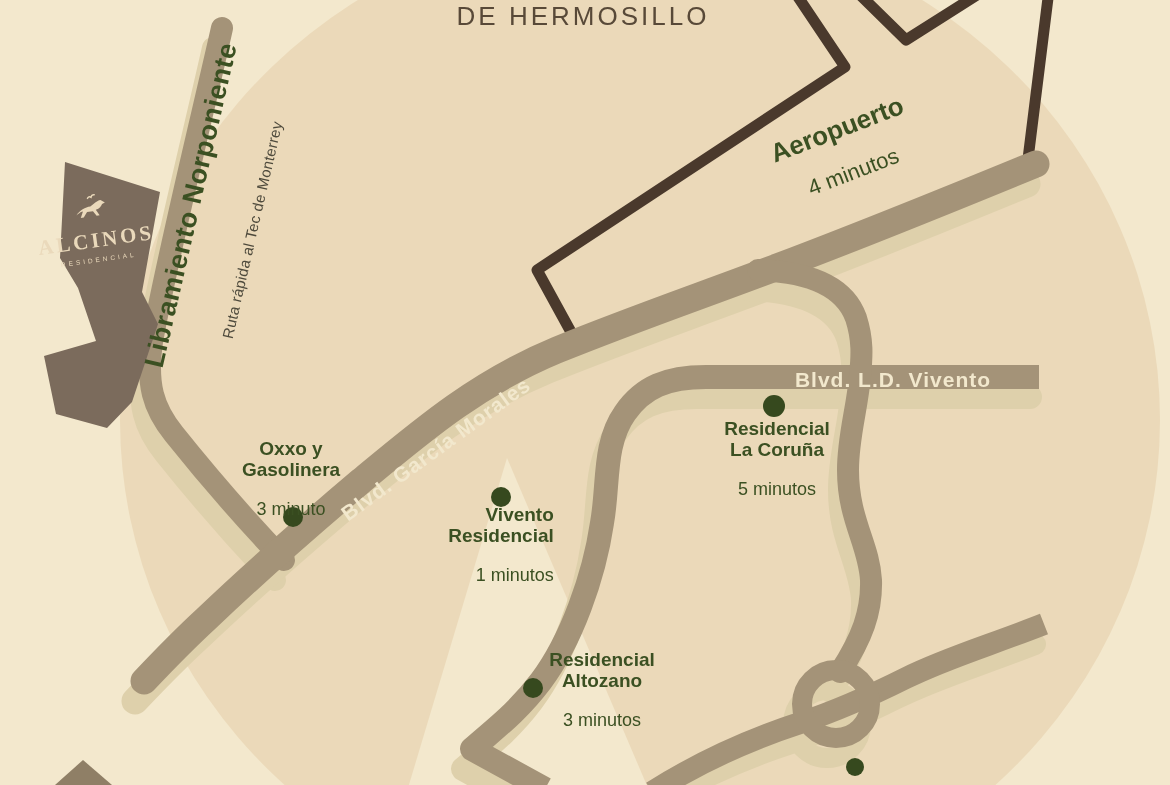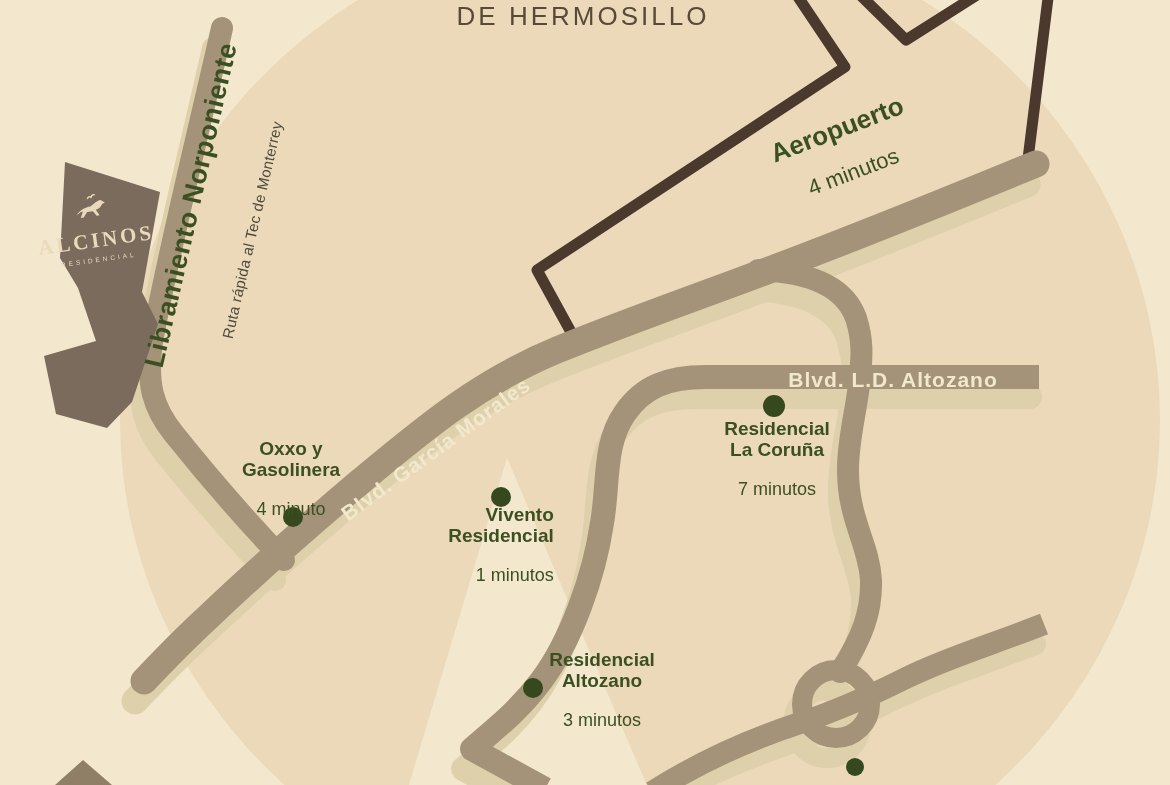--- a/index.html
+++ b/index.html
@@ -97,43 +97,43 @@
     </g>
   </svg>
 
   <div class="lbl title" style="left:583px; top:17px;">DE HERMOSILLO</div>
 
   <div class="lbl hwy-name green" style="left:191px; top:205px; transform:translate(-50%,-50%) rotate(-77deg);">Libramiento Norponiente</div>
   <div class="lbl hwy-note" style="left:253px; top:230px; transform:translate(-50%,-50%) rotate(-77deg);">Ruta rápida al Tec de Monterrey</div>
 
   <div class="lbl road-label" style="left:436px; top:449px; font-size:21px; transform:translate(-50%,-50%) rotate(-36deg);">Blvd. García Morales</div>
 
-  <div class="lbl road-label" style="left:893px; top:380px; font-size:21px;">Blvd. L.D. Altozano</div>
+  <div class="lbl road-label" style="left:893px; top:380px; font-size:21px;">Blvd. L.D. Vivento</div>
 
   <div class="lbl green airport" style="left:845px; top:150px; transform:translate(-50%,-50%) rotate(-21deg);">
     <div class="poi-name">Aeropuerto</div>
     <div class="poi-time">4 minutos</div>
   </div>
 
   <div class="lbl green" style="left:291px; top:479px;text-align:center;">
     <div class="poi-name">Oxxo y
 Gasolinera</div>
-    <div class="poi-time">4 minuto</div>
+    <div class="poi-time">3 minuto</div>
   </div>
 
   <div class="lbl green" style="left:501px; top:545px;text-align:right;">
     <div class="poi-name">Vivento
 Residencial</div>
     <div class="poi-time">1 minutos</div>
   </div>
 
   <div class="lbl green" style="left:777px; top:459px;">
     <div class="poi-name">Residencial
 La Coruña</div>
-    <div class="poi-time">7 minutos</div>
+    <div class="poi-time">5 minutos</div>
   </div>
 
   <div class="lbl green" style="left:602px; top:690px;">
     <div class="poi-name">Residencial
 Altozano</div>
     <div class="poi-time">3 minutos</div>
   </div>
 
 </div>
 

